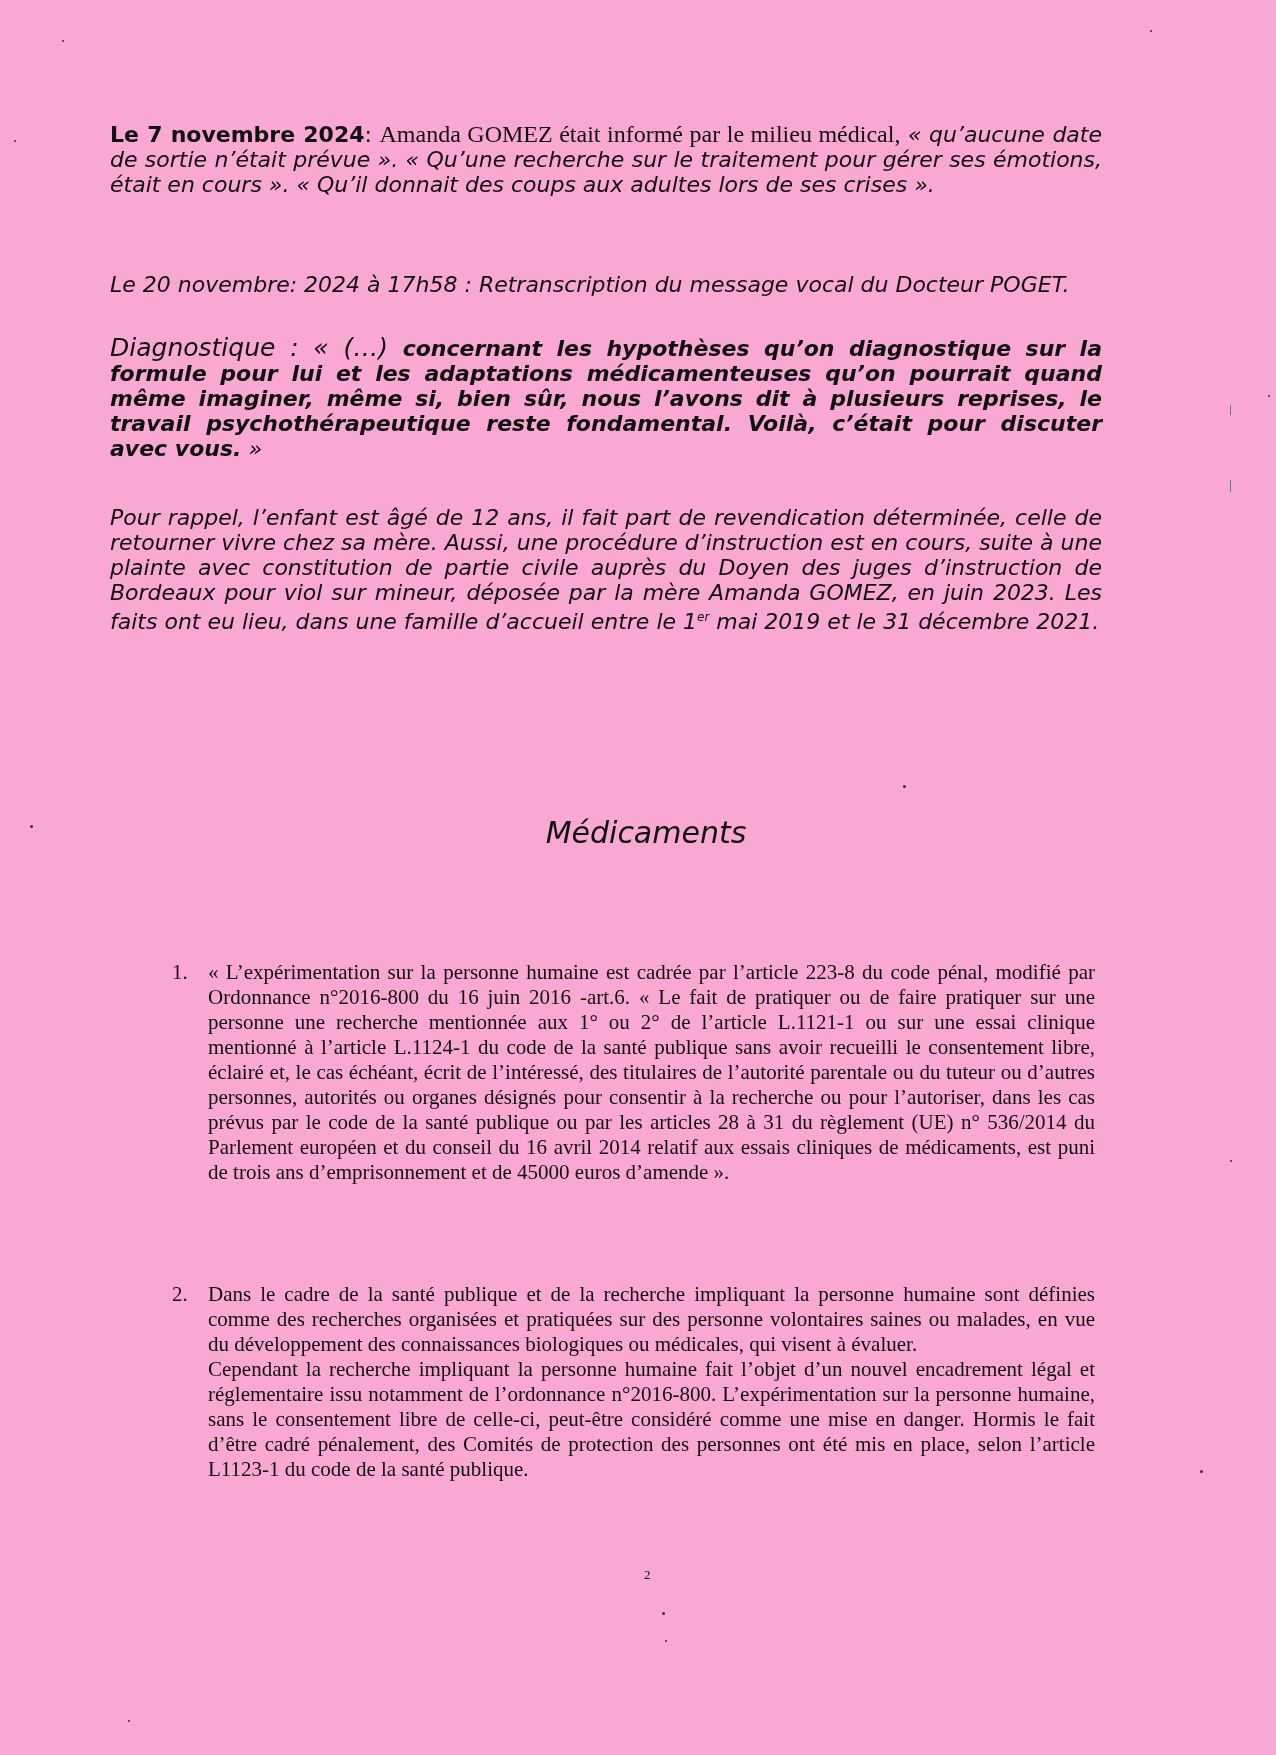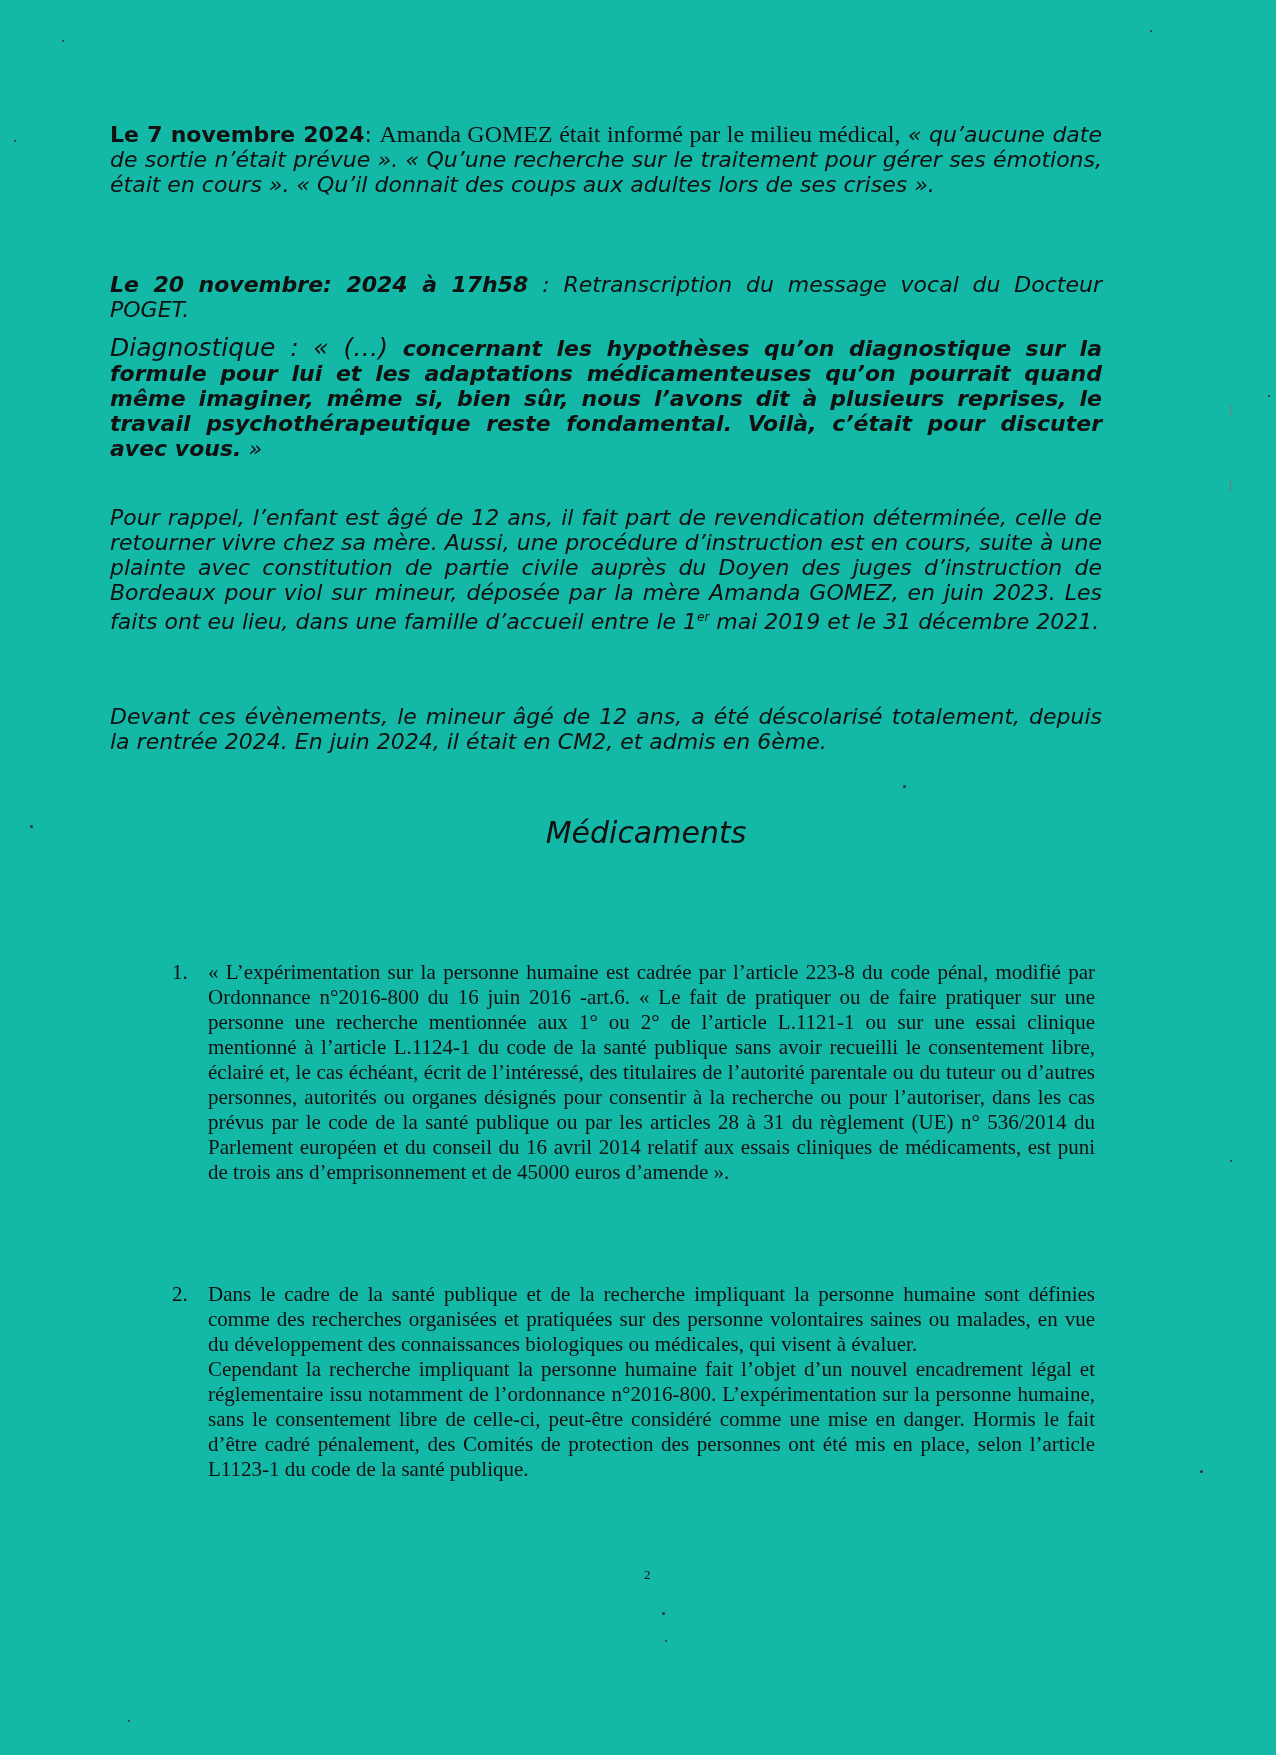--- a/index.html
+++ b/index.html
@@ -1,25 +1,25 @@
 <!DOCTYPE html>
 <html><head>
 <meta charset="utf-8">
 <style>
   html, body { margin: 0; padding: 0; background: #ffffff; }
   body { width: 1276px; height: 1755px; position: relative; overflow: hidden; color: #111; }
-  .page { position: absolute; left: 0; top: 0; width: 1276px; height: 1755px; background: #14b8a6; }
+  .page { position: absolute; left: 0; top: 0; width: 1276px; height: 1755px; background: #f9a8d4; }
   .sans { font-family: "DejaVu Sans", sans-serif; }
   .block { position: absolute; left: 110px; width: 992px; text-align: justify; }
   .p1 { top: 122px; font-size: 22px; line-height: 25px; }
   .p1 .date { font-weight: bold; font-style: normal; }
   .p1 .plain { font-family: "Liberation Serif", serif; font-style: normal; font-size: 24px; }
   .p1 .it { font-style: italic; }
   .p2 { top: 272px; font-size: 22px; line-height: 25px; }
-  .p2 .date { font-weight: bold; font-style: italic; }
+  .p2 .date { font-weight: normal; font-style: italic; }
   .p2 .it { font-style: italic; }
   .p3 { top: 335px; font-size: 22px; line-height: 25px; font-style: italic; }
   .p3 .lead { font-size: 25px; font-weight: normal; }
   .p3 .quote { font-weight: bold; margin-top: 40px; }
   .p4 { top: 505px; font-size: 22px; line-height: 25px; font-style: italic; }
   .p4 sup { font-size: 12px; }
   .p5 { top: 704px; font-size: 22px; line-height: 25px; font-style: italic; }
   .h-med { position: absolute; left: 0; width: 1276px; top: 815px; text-align: center; font-size: 30px; font-style: italic; padding-left: 16px; box-sizing: border-box; }
   .h-sec { position: absolute; left: 100px; top: 890px; font-size: 28px; font-style: italic; }
   .list { position: absolute; left: 170px; width: 925px; font-family: "Liberation Serif", serif; font-size: 21px; line-height: 25px; }
@@ -45,21 +45,20 @@
   </div>
 
   <div class="block p3 sans">
     <span class="lead">Diagnostique : « (…) </span><span class="quote">concernant les hypothèses qu’on diagnostique sur la formule pour lui et les adaptations médicamenteuses qu’on pourrait quand même imaginer, même si, bien sûr, nous l’avons dit à plusieurs reprises, le travail psychothérapeutique reste fondamental. Voilà, c’était pour discuter avec vous.</span><span> »</span>
   </div>
 
   <div class="block p4 sans">
     <span>Pour rappel, l’enfant est âgé de 12 ans, il fait part de revendication déterminée, celle de retourner vivre chez sa mère. Aussi, une procédure d’instruction est en cours, suite à une plainte avec constitution de partie civile auprès du Doyen des juges d’instruction de Bordeaux pour viol sur mineur, déposée par la mère Amanda GOMEZ, en juin 2023. Les faits ont eu lieu, dans une famille d’accueil entre le 1</span><sup>er</sup><span> mai 2019 et le 31 décembre 2021.</span>
   </div>
 
-  <div class="block p5 sans">Devant ces évènements, le mineur âgé de 12 ans, a été déscolarisé totalement, depuis la rentrée 2024. En juin 2024, il était en CM2, et admis en 6ème.</div>
 
   <div class="h-med sans">Médicaments</div>
 
 
   <div class="list li1">
     <div class="li">
       <span class="num">1.</span>
       <div>« L’expérimentation sur la personne humaine est cadrée par l’article 223-8 du code pénal, modifié par Ordonnance n°2016-800 du 16 juin 2016 -art.6. « Le fait de pratiquer ou de faire pratiquer sur une personne une recherche mentionnée aux 1° ou 2° de l’article L.1121-1 ou sur une essai clinique mentionné à l’article L.1124-1 du code de la santé publique sans avoir recueilli le consentement libre, éclairé et, le cas échéant, écrit de l’intéressé, des titulaires de l’autorité parentale ou du tuteur ou d’autres personnes, autorités ou organes désignés pour consentir à la recherche ou pour l’autoriser, dans les cas prévus par le code de la santé publique ou par les articles 28 à 31 du règlement (UE) n° 536/2014 du Parlement européen et du conseil du 16 avril 2014 relatif aux essais cliniques de médicaments, est puni de trois ans d’emprisonnement et de 45000 euros d’amende ».</div>
     </div>
   </div>

